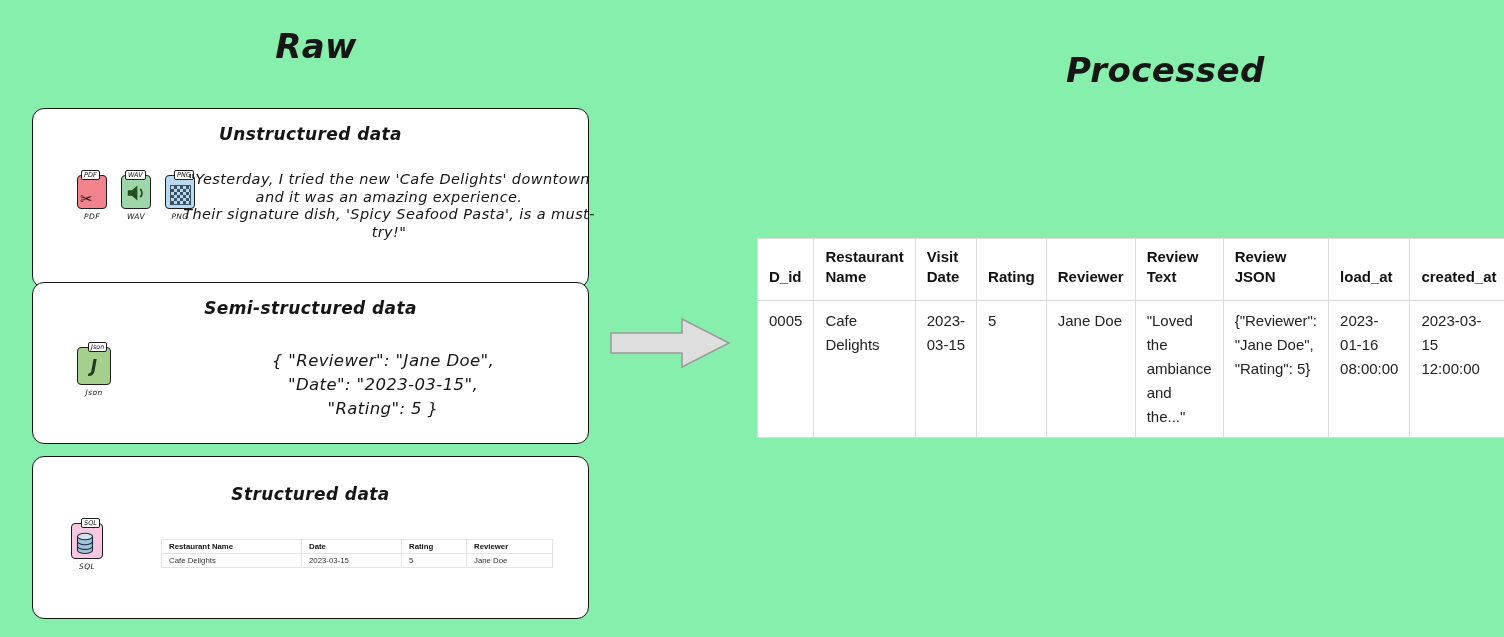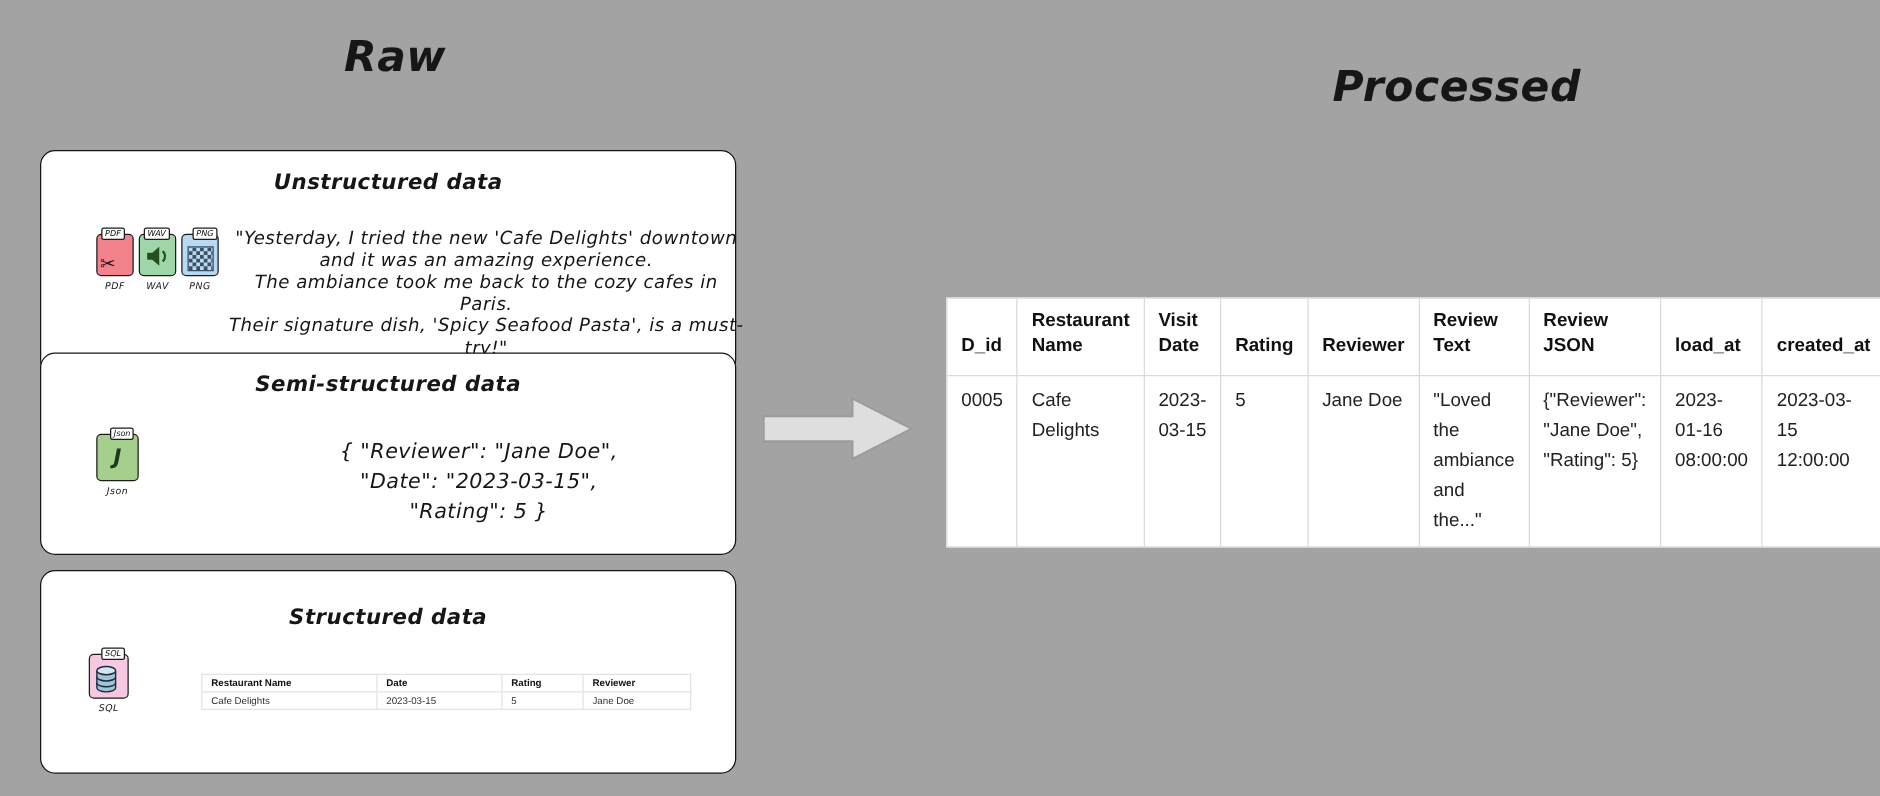--- a/index.html
+++ b/index.html
@@ -1,31 +1,31 @@
 <!DOCTYPE html>
 <html><head>
 <meta charset="utf-8">
 <style>
   * { margin:0; padding:0; box-sizing:border-box; }
   html,body { background:#ffffff; }
   body { font-family:"Liberation Sans", sans-serif; }
 
-  .canvas { position:relative; width:1504px; height:637px; background:#a3a3a3; overflow:hidden; }
+  .canvas { position:relative; width:1504px; height:637px; background:#86efac; overflow:hidden; }
 
   
   .hand { font-family:"DejaVu Sans", sans-serif; font-style:italic; color:#161616; letter-spacing:0.4px; }
   .big-title { position:absolute; font-size:34px; font-weight:bold; text-align:center; }
 
   
   .raw-box { position:absolute; left:32px; width:557px; background:#ffffff;
              border:1.6px solid #151515; border-radius:12px; }
   .box-title { position:absolute; left:0; right:0; text-align:center; font-size:17px; font-weight:600; }
 
   
-  .icon-wrap { position:absolute; display:flex; gap:4px; }
+  .icon-wrap { position:absolute; display:flex; gap:14px; }
   .icon-block { display:flex; flex-direction:column; align-items:center; }
   .file-icon { position:relative; width:30px; height:34px; border:1.3px solid #1d1d1d; border-radius:4px; }
   .badge { position:absolute; top:-6px; background:#ffffff; border:1px solid #1d1d1d; border-radius:2px;
            font-size:6.5px; line-height:8px; padding:0 2px; font-family:"DejaVu Sans", sans-serif;
            font-style:italic; color:#111; white-space:nowrap; }
   .icon-label { font-size:7.5px; margin-top:3px; }
   .pdf-bg { background:#f2838d; }
   .wav-bg { background:#9fd6a9; }
   .png-bg { background:#b7daf2; }
   .json-bg { background:#a5cf8d; width:34px; height:38px; display:flex; align-items:center; justify-content:center; }
@@ -58,21 +58,21 @@
   .proc-table td { vertical-align:top; color:#222; height:105px; line-height:24px; }
 </style>
 </head>
 <body>
 
 <div class="canvas">
 
   <div class="big-title hand" style="left:236px; top:26px; width:160px;">Raw</div>
   <div class="big-title hand" style="left:1066px; top:38px; width:185px;margin-top:12px;">Processed</div>
 
-  <div class="raw-box" style="top:120px; height:180px;">
+  <div class="raw-box" style="top:108px; height:180px;">
     <div class="box-title hand" style="top:15px;">Unstructured data</div>
 
     <div class="icon-wrap" style="left:44px; top:66px;">
       <div class="icon-block">
         <div class="file-icon pdf-bg">
           <span class="badge" style="left:3px;">PDF</span>
           <span class="scissors">✂</span>
         </div>
         <span class="icon-label hand">PDF</span>
       </div>
@@ -91,21 +91,20 @@
           <span class="badge" style="left:8px;">PNG</span>
           <span class="checker"></span>
         </div>
         <span class="icon-label hand">PNG</span>
       </div>
     </div>
 
     <div class="para hand" style="left:150px; top:62px; width:412px;">
       <div>"Yesterday, I tried the new 'Cafe Delights' downtown</div>
       <div>and it was an amazing experience.</div>
-      <div>The ambiance took me back to the cozy cafes in Paris.</div>
       <div>Their signature dish, 'Spicy Seafood Pasta', is a must-try!"</div>
     </div>
   </div>
 
   <div class="raw-box" style="top:282px; height:162px;">
     <div class="box-title hand" style="top:15px;">Semi-structured data</div>
 
     <div class="icon-wrap" style="left:44px; top:64px;">
       <div class="icon-block">
         <div class="file-icon json-bg">

